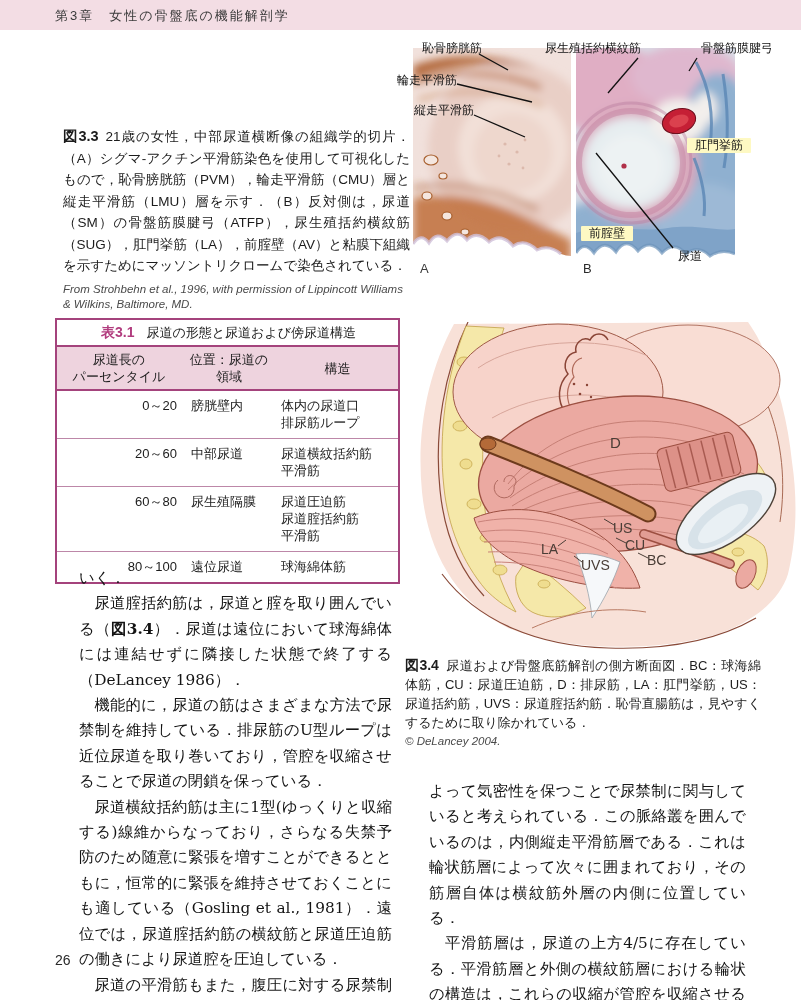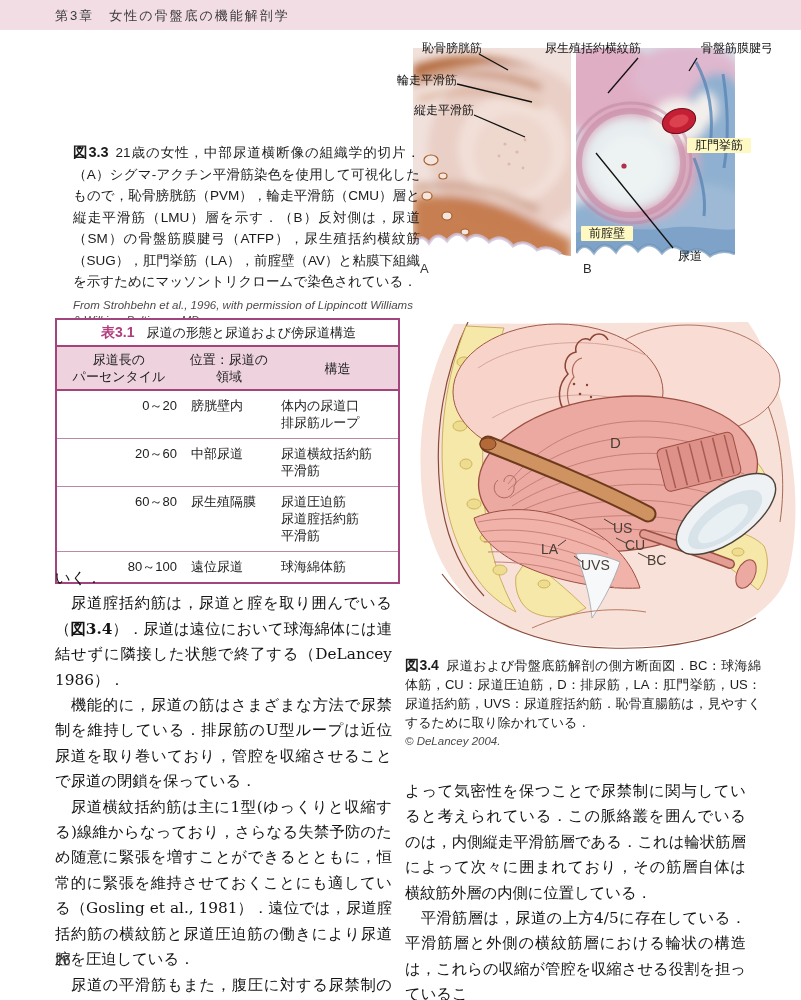--- a/index.html
+++ b/index.html
@@ -2,21 +2,21 @@
 <html><head>
 <meta charset="utf-8">
 <style>
   html,body{margin:0;padding:0;background:#ffffff;}
   .page{position:relative;width:801px;height:1000px;background:#ffffff;overflow:hidden;
         font-family:"Liberation Sans",sans-serif;color:#1c1c1c;}
   
   .band{position:absolute;left:0;top:0;width:801px;height:30px;background:#f3dde4;}
   .band-text{position:absolute;left:55px;top:7px;font-size:13px;letter-spacing:2px;color:#3a3a3a;}
   
-  .fig33cap{position:absolute;left:73px;top:126px;width:347px;margin-top:16px;}
+  .fig33cap{position:absolute;left:63px;top:126px;width:347px;}
   .fig33cap .cap{margin:0;font-size:13.5px;line-height:21.5px;text-align:justify;}
   .fig33cap .cap b{font-size:14.5px;margin-right:7px;}
   .fig33cap .src{margin:5px 0 0 0;font-style:italic;font-size:11.5px;line-height:15.5px;color:#4a4a4a;}
   
   .hist{position:absolute;left:395px;top:38px;width:406px;height:246px;}
   .hist svg.panel{position:absolute;top:10px;}
   .hist svg.leaders{position:absolute;left:0;top:0;pointer-events:none;}
   .lbl{position:absolute;font-size:12px;line-height:13px;color:#111;white-space:nowrap;}
   .lbl.boxed{background:#fef9c3;padding:1px 8px;border-radius:1px;}
   
@@ -32,21 +32,21 @@
   .table31 td.c1{text-align:right;}
   .table31 td.c2{padding-left:10px;}
   
   .fig34{position:absolute;left:408px;top:322px;width:392px;height:332px;}
   .fig34cap{position:absolute;left:405px;top:656px;width:356px;}
   .fig34cap .cap{margin:0;font-size:13px;line-height:19px;text-align:justify;}
   .fig34cap .cap b{font-size:14px;margin-right:7px;}
   .fig34cap .credit{margin:3px 0 0 0;font-style:italic;font-size:11.5px;color:#4a4a4a;}
   
   .bodycol p{margin:0;font-family:"DejaVu Serif","Liberation Serif",serif;
-             font-size:15.3px;line-height:25.4px;text-align:justify;color:#141414;}
+             font-size:15.3px;line-height:25.4px;text-align:justify;color:#141414;padding-left:24px;}
   .colL{position:absolute;left:55px;top:566px;width:337px;}
   .colR{position:absolute;left:405px;top:779px;width:341px;}
   .pageno{position:absolute;left:55px;top:952px;font-size:14px;color:#2a2a2a;}
 </style>
 </head>
 <body>
 
 <div class="page">
 
   <header class="band">

